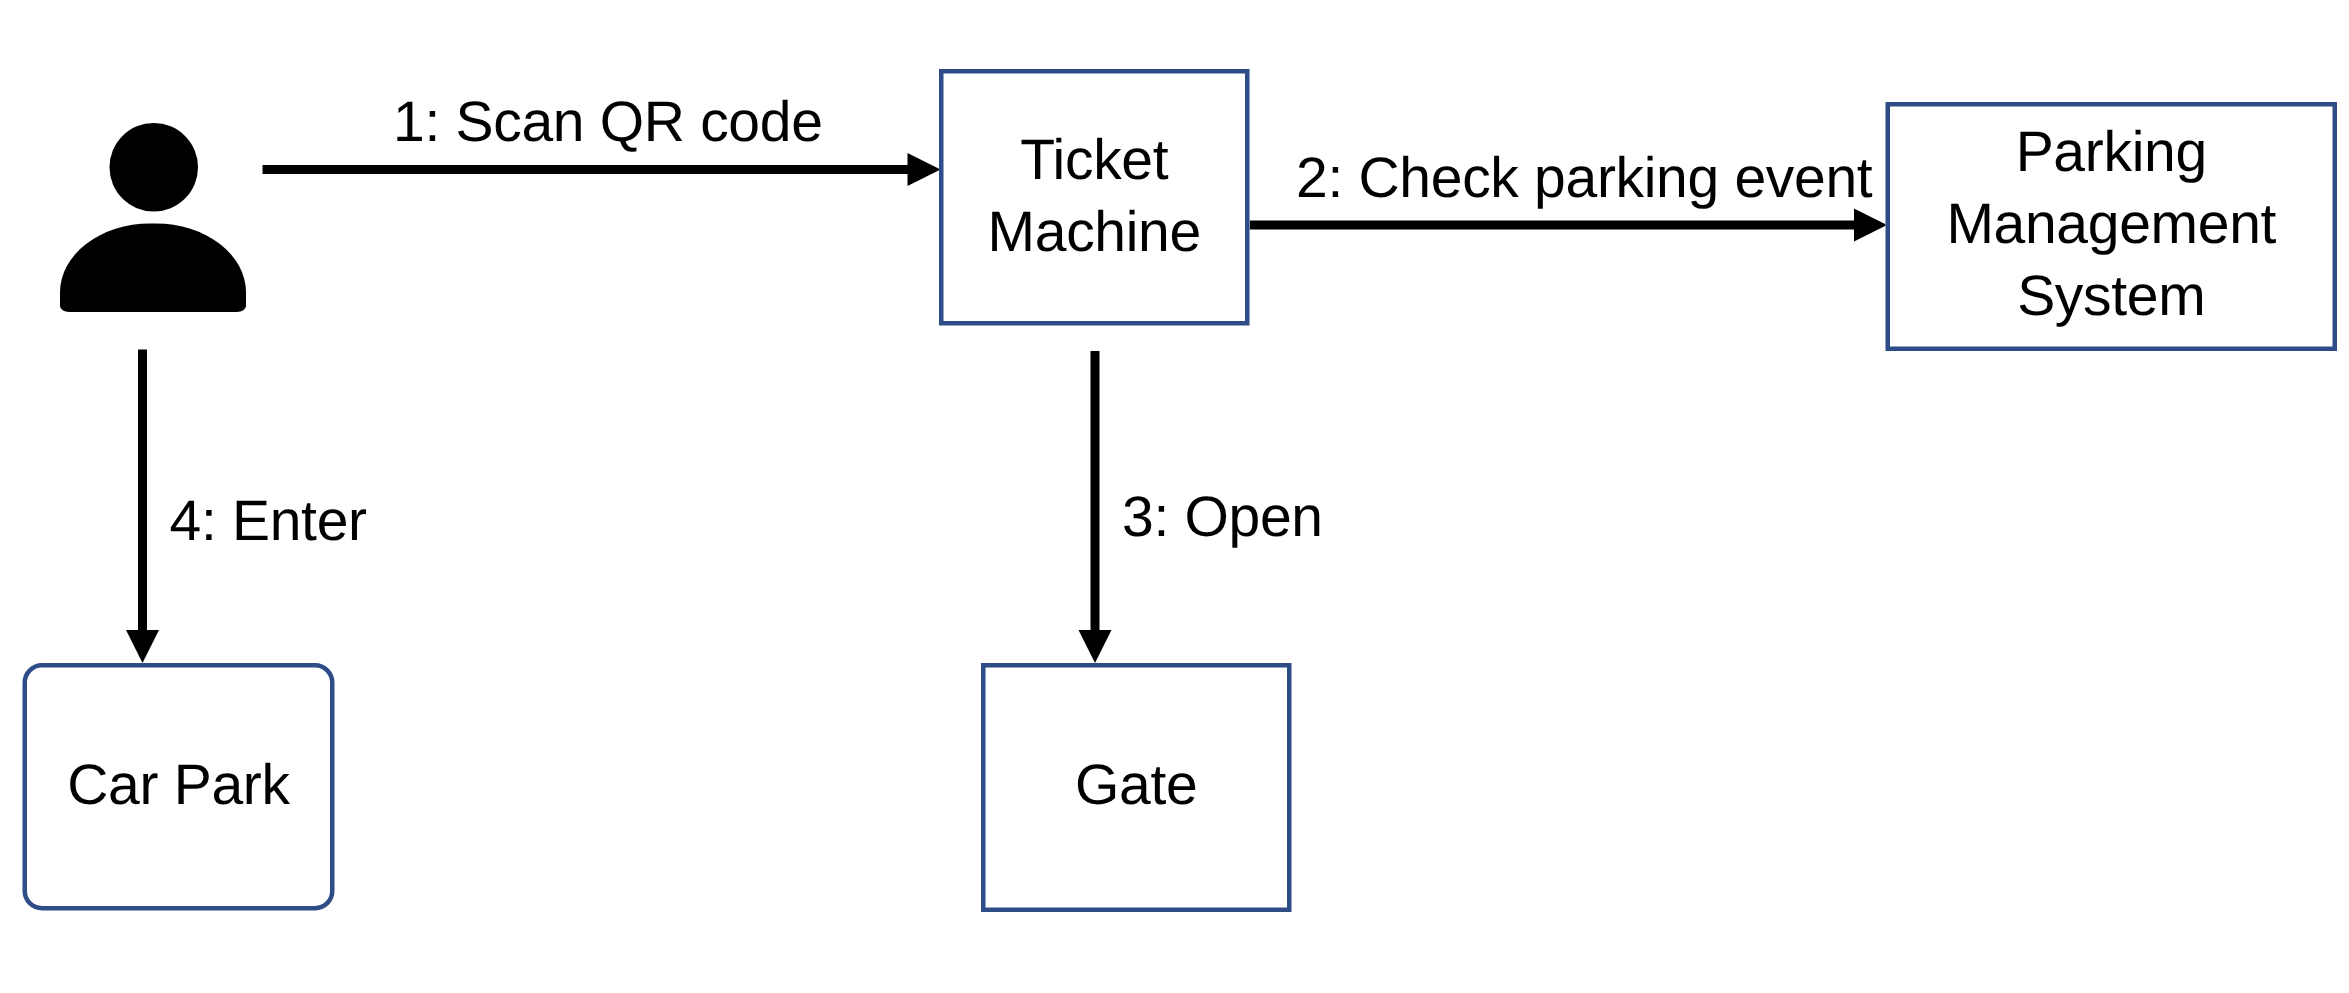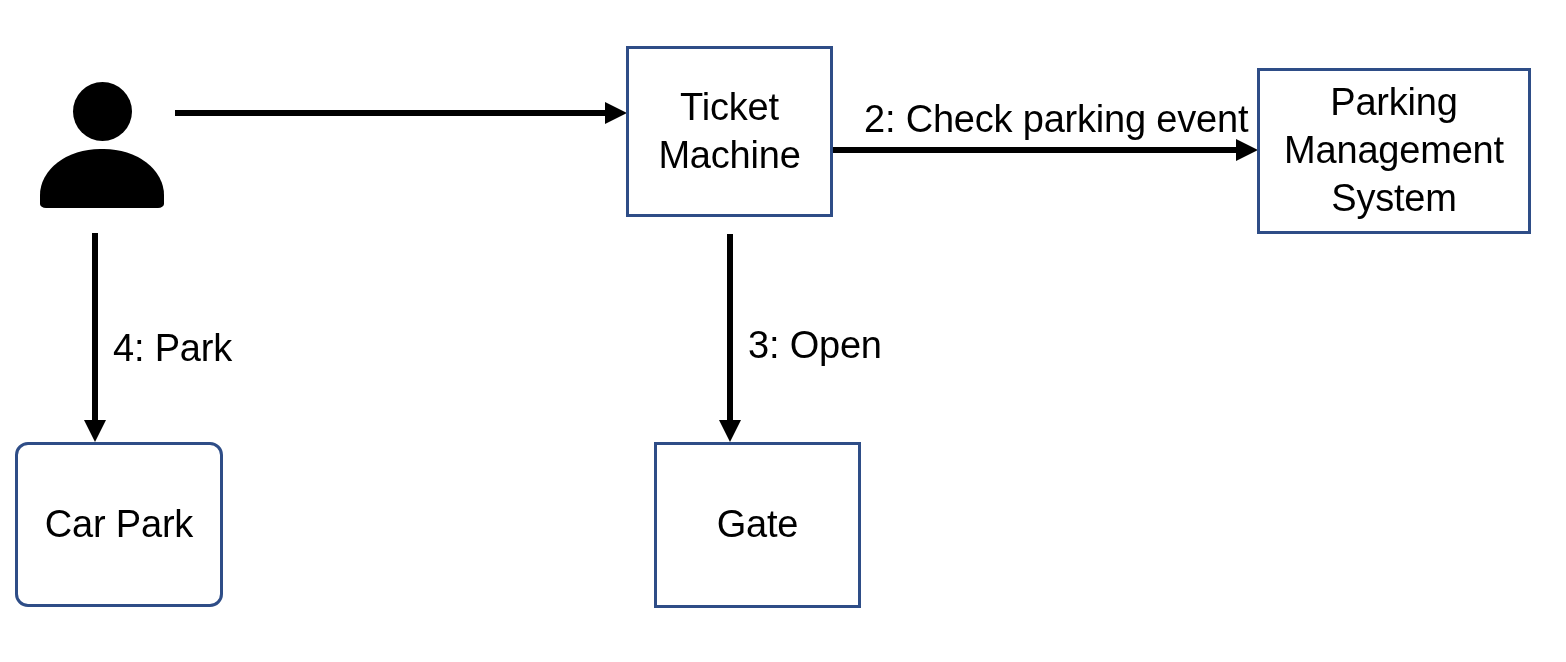--- a/index.html
+++ b/index.html
@@ -31,21 +31,21 @@
   }
   .node-label {
     font-family: "Liberation Sans", sans-serif;
     font-size: 38px;
     line-height: 1.26;
     color: #000000;
     white-space: pre-line;
     letter-spacing: -0.2px;
   }
   #box-ticket-machine { left: 626px; top: 46px;  width: 207px; height: 171px; }
-  #box-parking-system { left: 1257px; top: 68px; width: 274px; height: 166px; }
+  #box-parking-system { left: 1257px; top: 68px; width: 301px; height: 166px; }
   #box-car-park       { left: 15px;  top: 442px; width: 208px; height: 165px; border-radius: 13px; }
   #box-gate           { left: 626px; top: 442px; width: 207px; height: 166px; margin-left: 28px; }
 
   
   #actor {
     position: absolute;
     left: 40px;
     top: 82px;
     width: 124px;
     height: 126px;
@@ -128,32 +128,33 @@
 
 <div id="canvas">
 
   <div id="actor">
     <div class="actor-head"></div>
     <div class="actor-body"></div>
   </div>
 
   <div class="conn-line-h" id="arrow1-line"></div>
   <div class="arrowhead-right" id="arrow1-head"></div>
+  <div class="msg-label" id="msg1">1: Scan QR code</div>
 
   <div class="conn-line-h" id="arrow2-line"></div>
   <div class="arrowhead-right" id="arrow2-head"></div>
   <div class="msg-label" id="msg2">2: Check parking event</div>
 
   <div class="conn-line-v" id="arrow3-line"></div>
   <div class="arrowhead-down" id="arrow3-head"></div>
   <div class="msg-label" id="msg3">3: Open</div>
 
   <div class="conn-line-v" id="arrow4-line"></div>
   <div class="arrowhead-down" id="arrow4-head"></div>
-  <div class="msg-label" id="msg4">4: Park</div>
+  <div class="msg-label" id="msg4">4: Enter</div>
 
   <div class="node-box" id="box-ticket-machine">
     <span class="node-label">Ticket
 Machine</span>
   </div>
 
   <div class="node-box" id="box-parking-system">
     <span class="node-label">Parking
 Management
 System</span>

